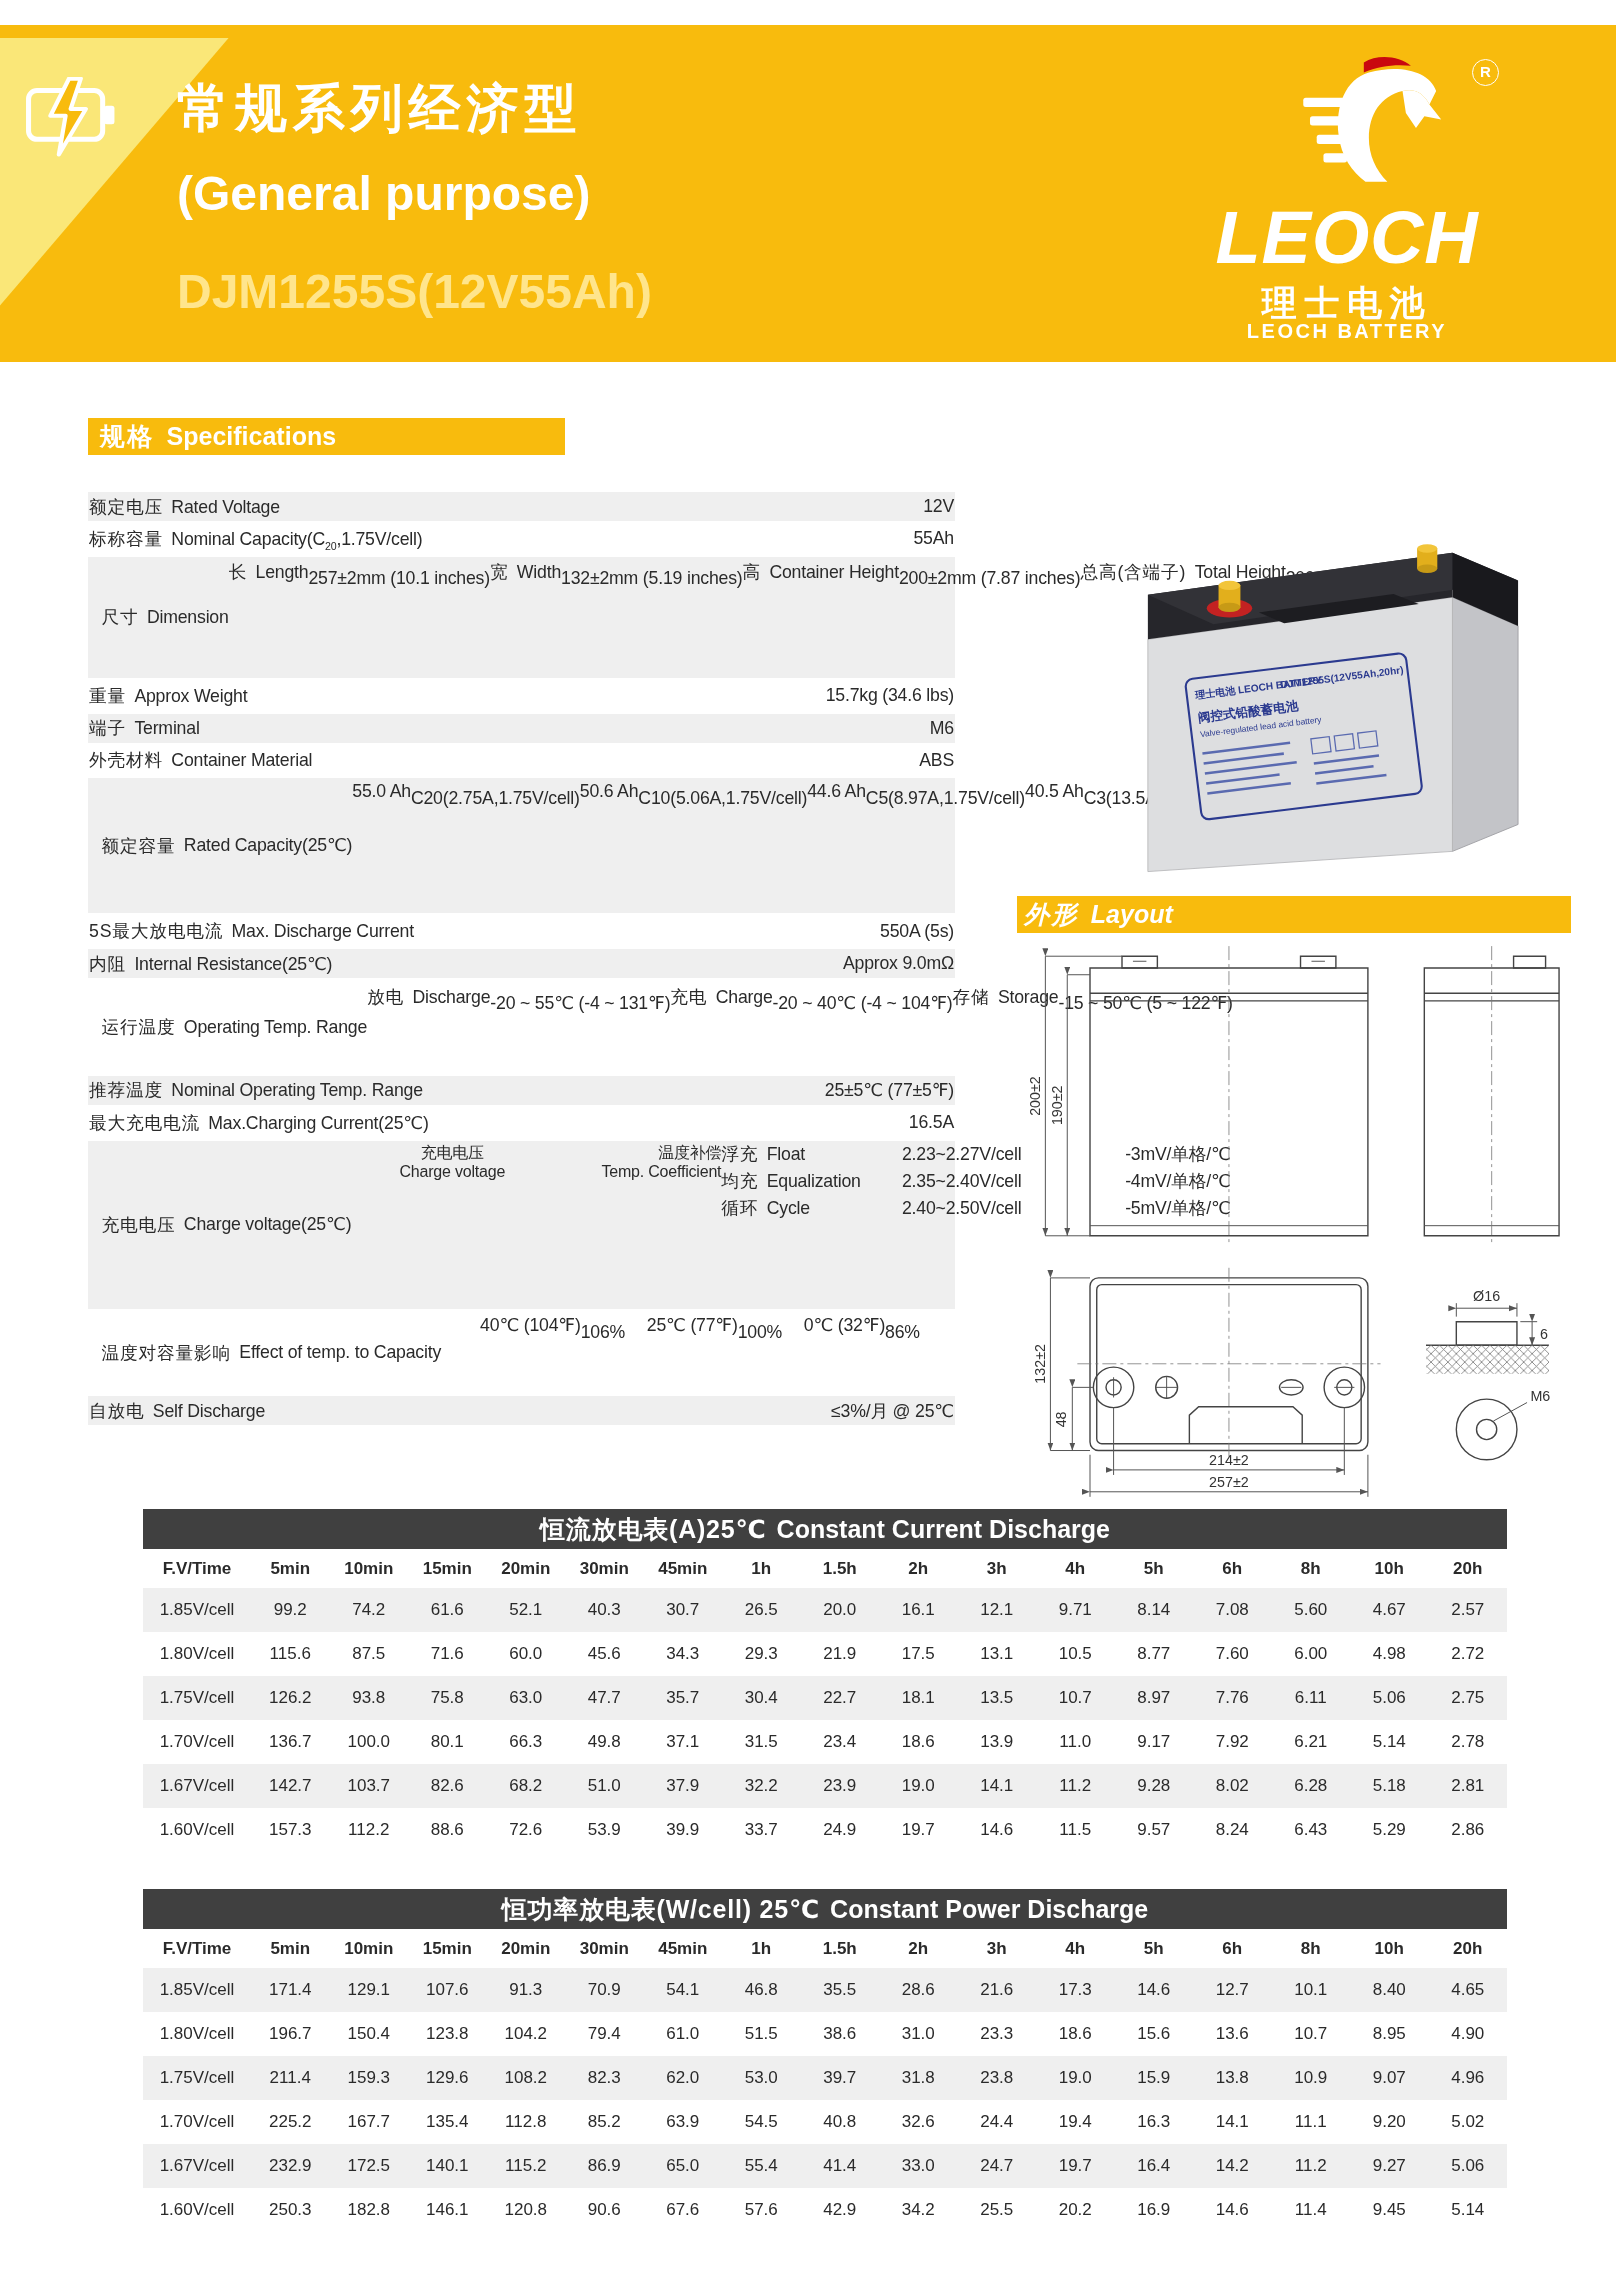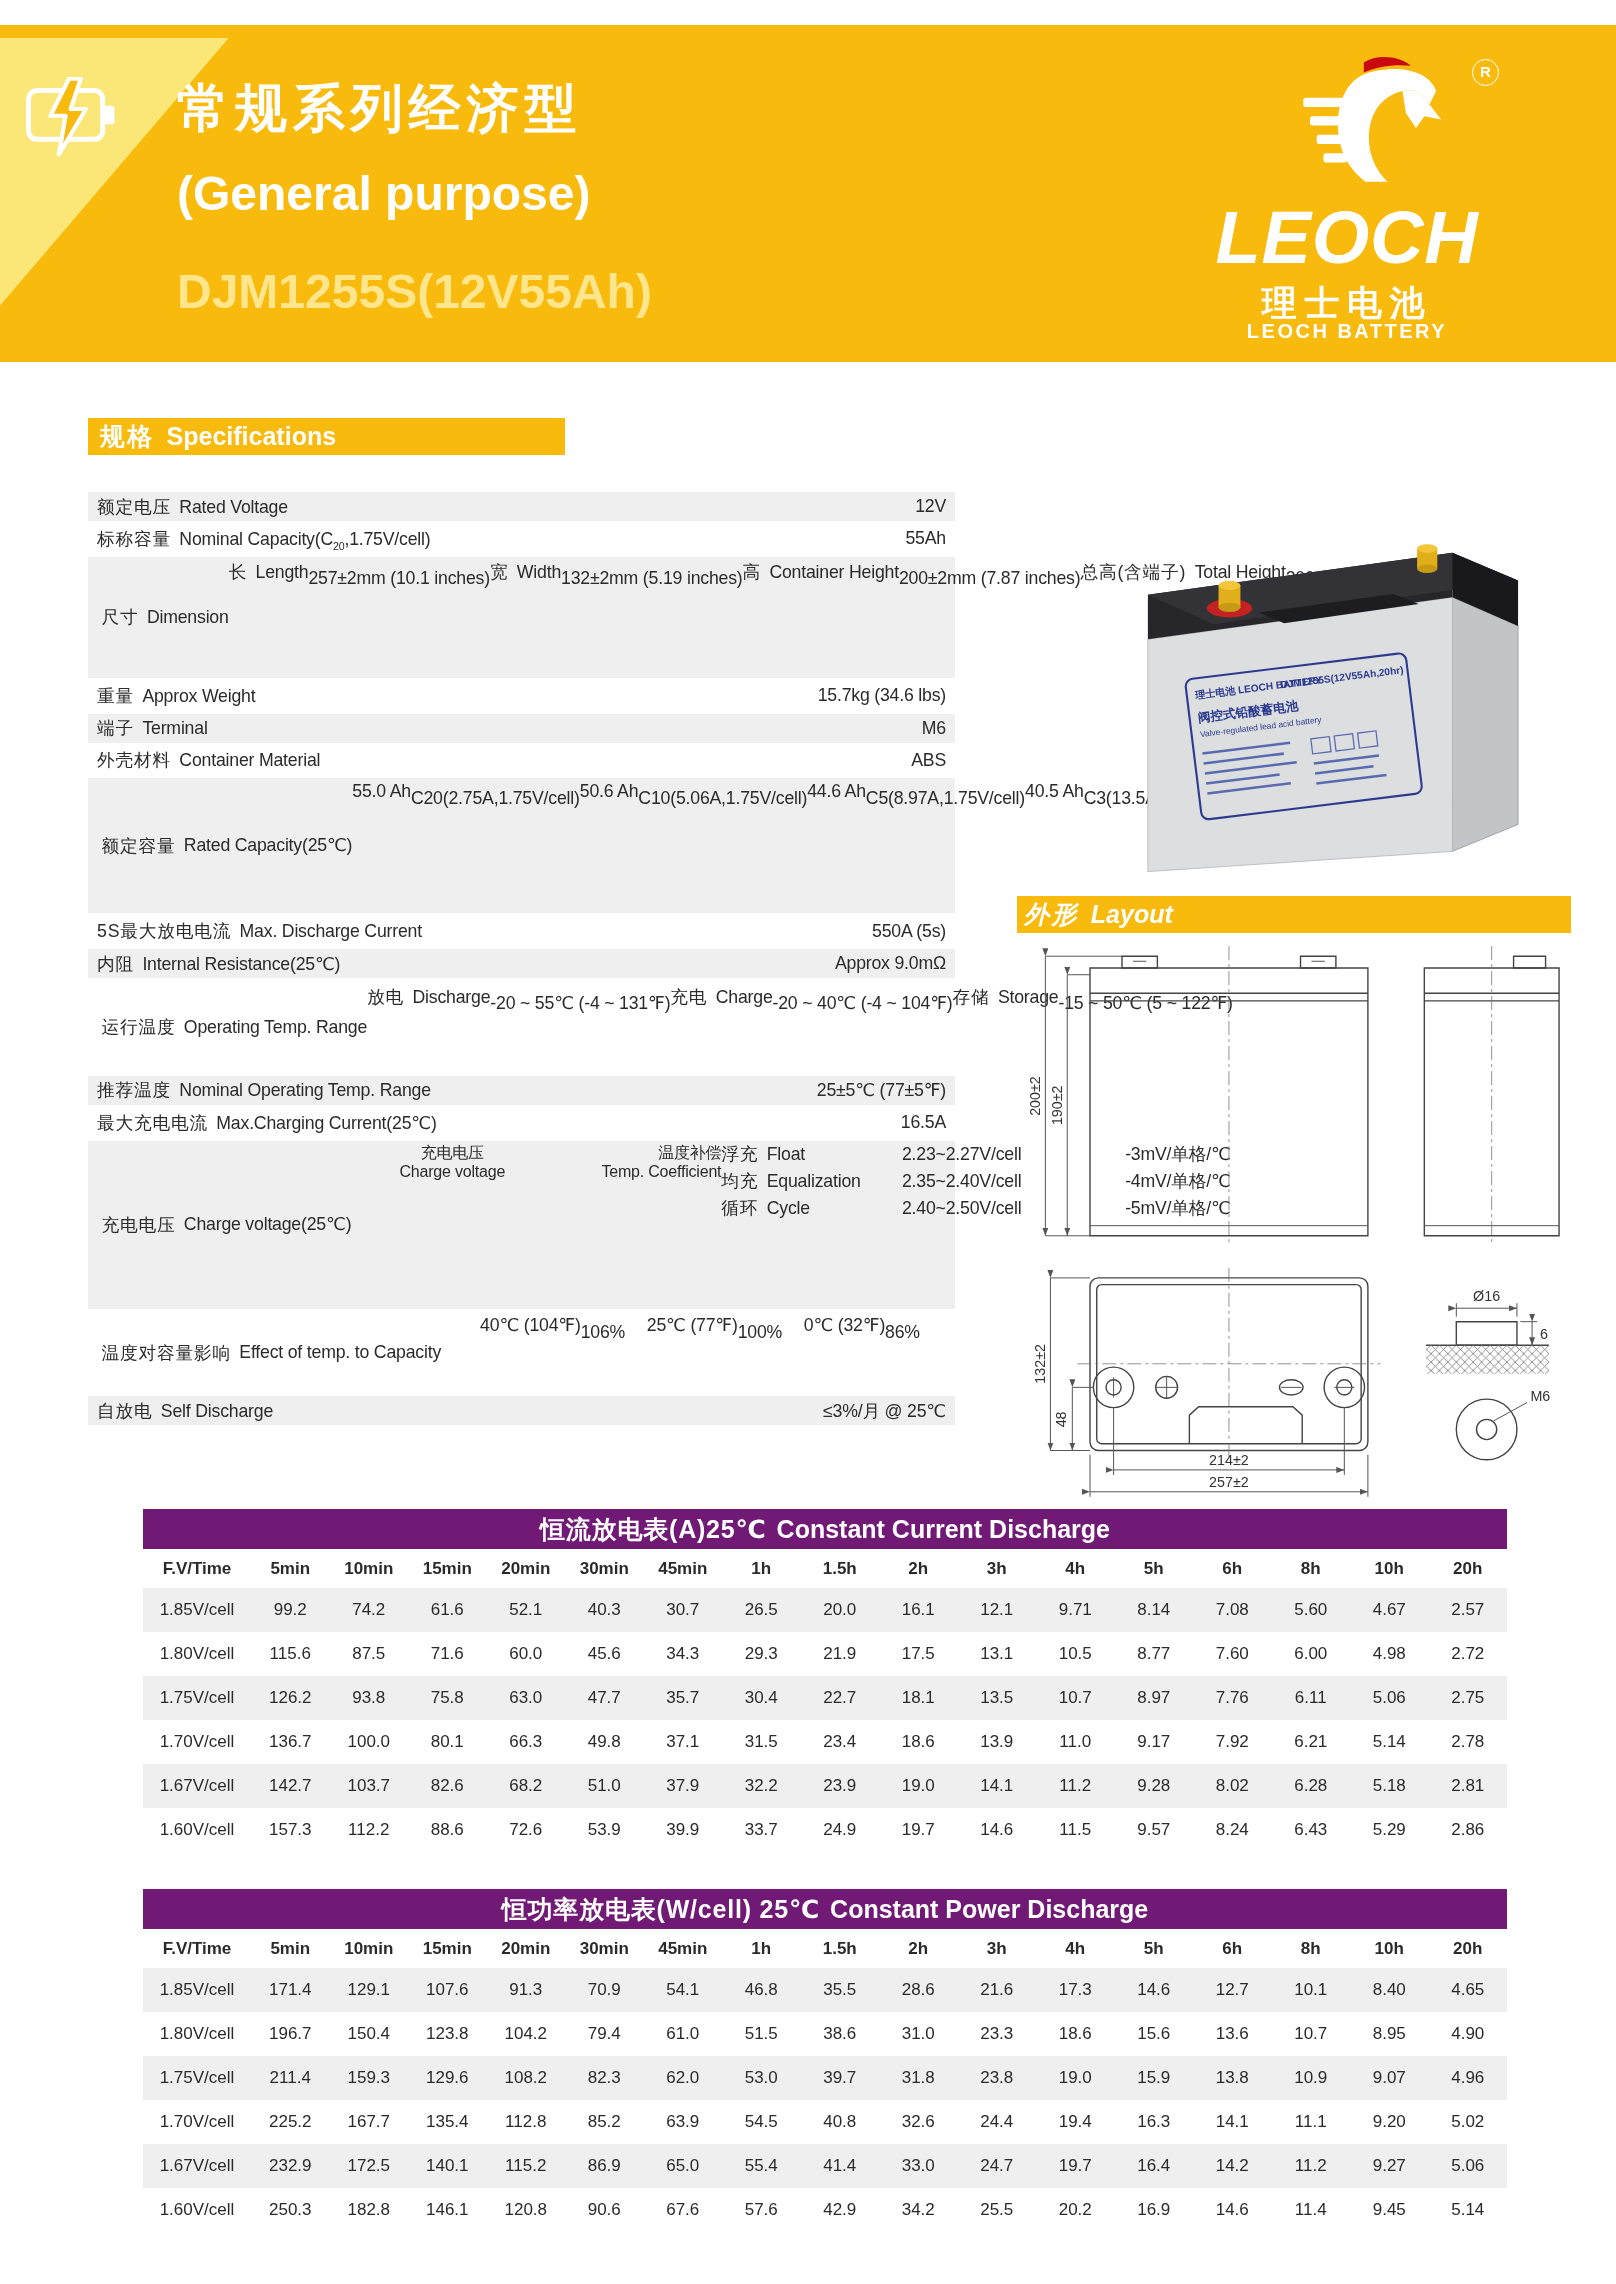--- a/index.html
+++ b/index.html
@@ -23,21 +23,21 @@
     color:#fff;font-size:15px;font-weight:bold;text-align:center;line-height:23.6px;font-style:normal;}
 
   
   .bar{background:#F8BB0D;color:#fff;font-weight:bold;font-size:25px;display:flex;align-items:center;}
   .bar .cnp{letter-spacing:2.5px;margin-right:11.8px;}
   .specs-bar{position:absolute;left:88px;top:418px;width:465px;height:37px;padding-left:11.8px;}
   .layout-bar{position:absolute;left:1017px;top:896px;width:547px;height:37px;padding-left:7px;font-style:italic;}
 
   
   .specs{position:absolute;left:88px;top:492px;width:867px;font-size:17.7px;letter-spacing:-0.2px;}
-  .srow{display:flex;align-items:center;height:29px;margin-bottom:3.4px;padding:0 9px;}
+  .srow{display:flex;align-items:center;height:29px;margin-bottom:3.4px;padding:0 1px;}
   .srow .lbl{flex:1;white-space:nowrap;}
   .srow .val{text-align:right;white-space:nowrap;}
   .g{background:#EFEFEF;}
   .cnl{letter-spacing:0.8px;margin-right:8.4px;}
   .sblock{display:flex;margin-bottom:3.4px;padding:0 13.5px;}
   .blk-label{width:357px;display:flex;align-items:center;white-space:nowrap;}
   .blk-rows{flex:1;display:flex;flex-direction:row;justify-content:space-evenly;}
   .sub{display:flex;align-items:center;}
   .sub .mid{flex:1;white-space:nowrap;}
   .sub .val{text-align:right;white-space:nowrap;margin-top:13px;}
@@ -59,21 +59,21 @@
   
   .drawings{position:absolute;left:1010px;top:941px;}
   .drawings line,.drawings rect,.drawings circle,.drawings path,.drawings polyline,.drawings ellipse{vector-effect:non-scaling-stroke;}
   .oln{stroke:#444;fill:none;stroke-width:1.4;}
   .dim{stroke:#555;fill:none;stroke-width:1;}
   .cl{stroke:#777;fill:none;stroke-width:0.8;stroke-dasharray:14 4 3 4;}
   .dtxt{font-size:17px;fill:#333;}
 
   
   .tables{position:absolute;left:143px;top:1509px;width:1364px;}
-  .tbar{height:40px;background:#701a75;color:#fff;font-weight:bold;font-size:25px;display:flex;align-items:center;justify-content:center;gap:10px;}
+  .tbar{height:40px;background:#404040;color:#fff;font-weight:bold;font-size:25px;display:flex;align-items:center;justify-content:center;gap:10px;}
   .tbar .cnp{letter-spacing:0.8px;}
   table.dis{width:1364px;border-collapse:collapse;table-layout:fixed;}
   table.dis th,table.dis td{text-align:center;font-size:17px;padding:0;}
   table.dis thead th{height:39px;font-weight:bold;}
   table.dis tbody td{height:44px;font-weight:normal;}
   table.dis col.c0{width:108px;}
   table.dis tbody tr:nth-child(odd){background:#EFEFEF;}
   .gap{margin-top:37px;}
 </style>
 </head>

